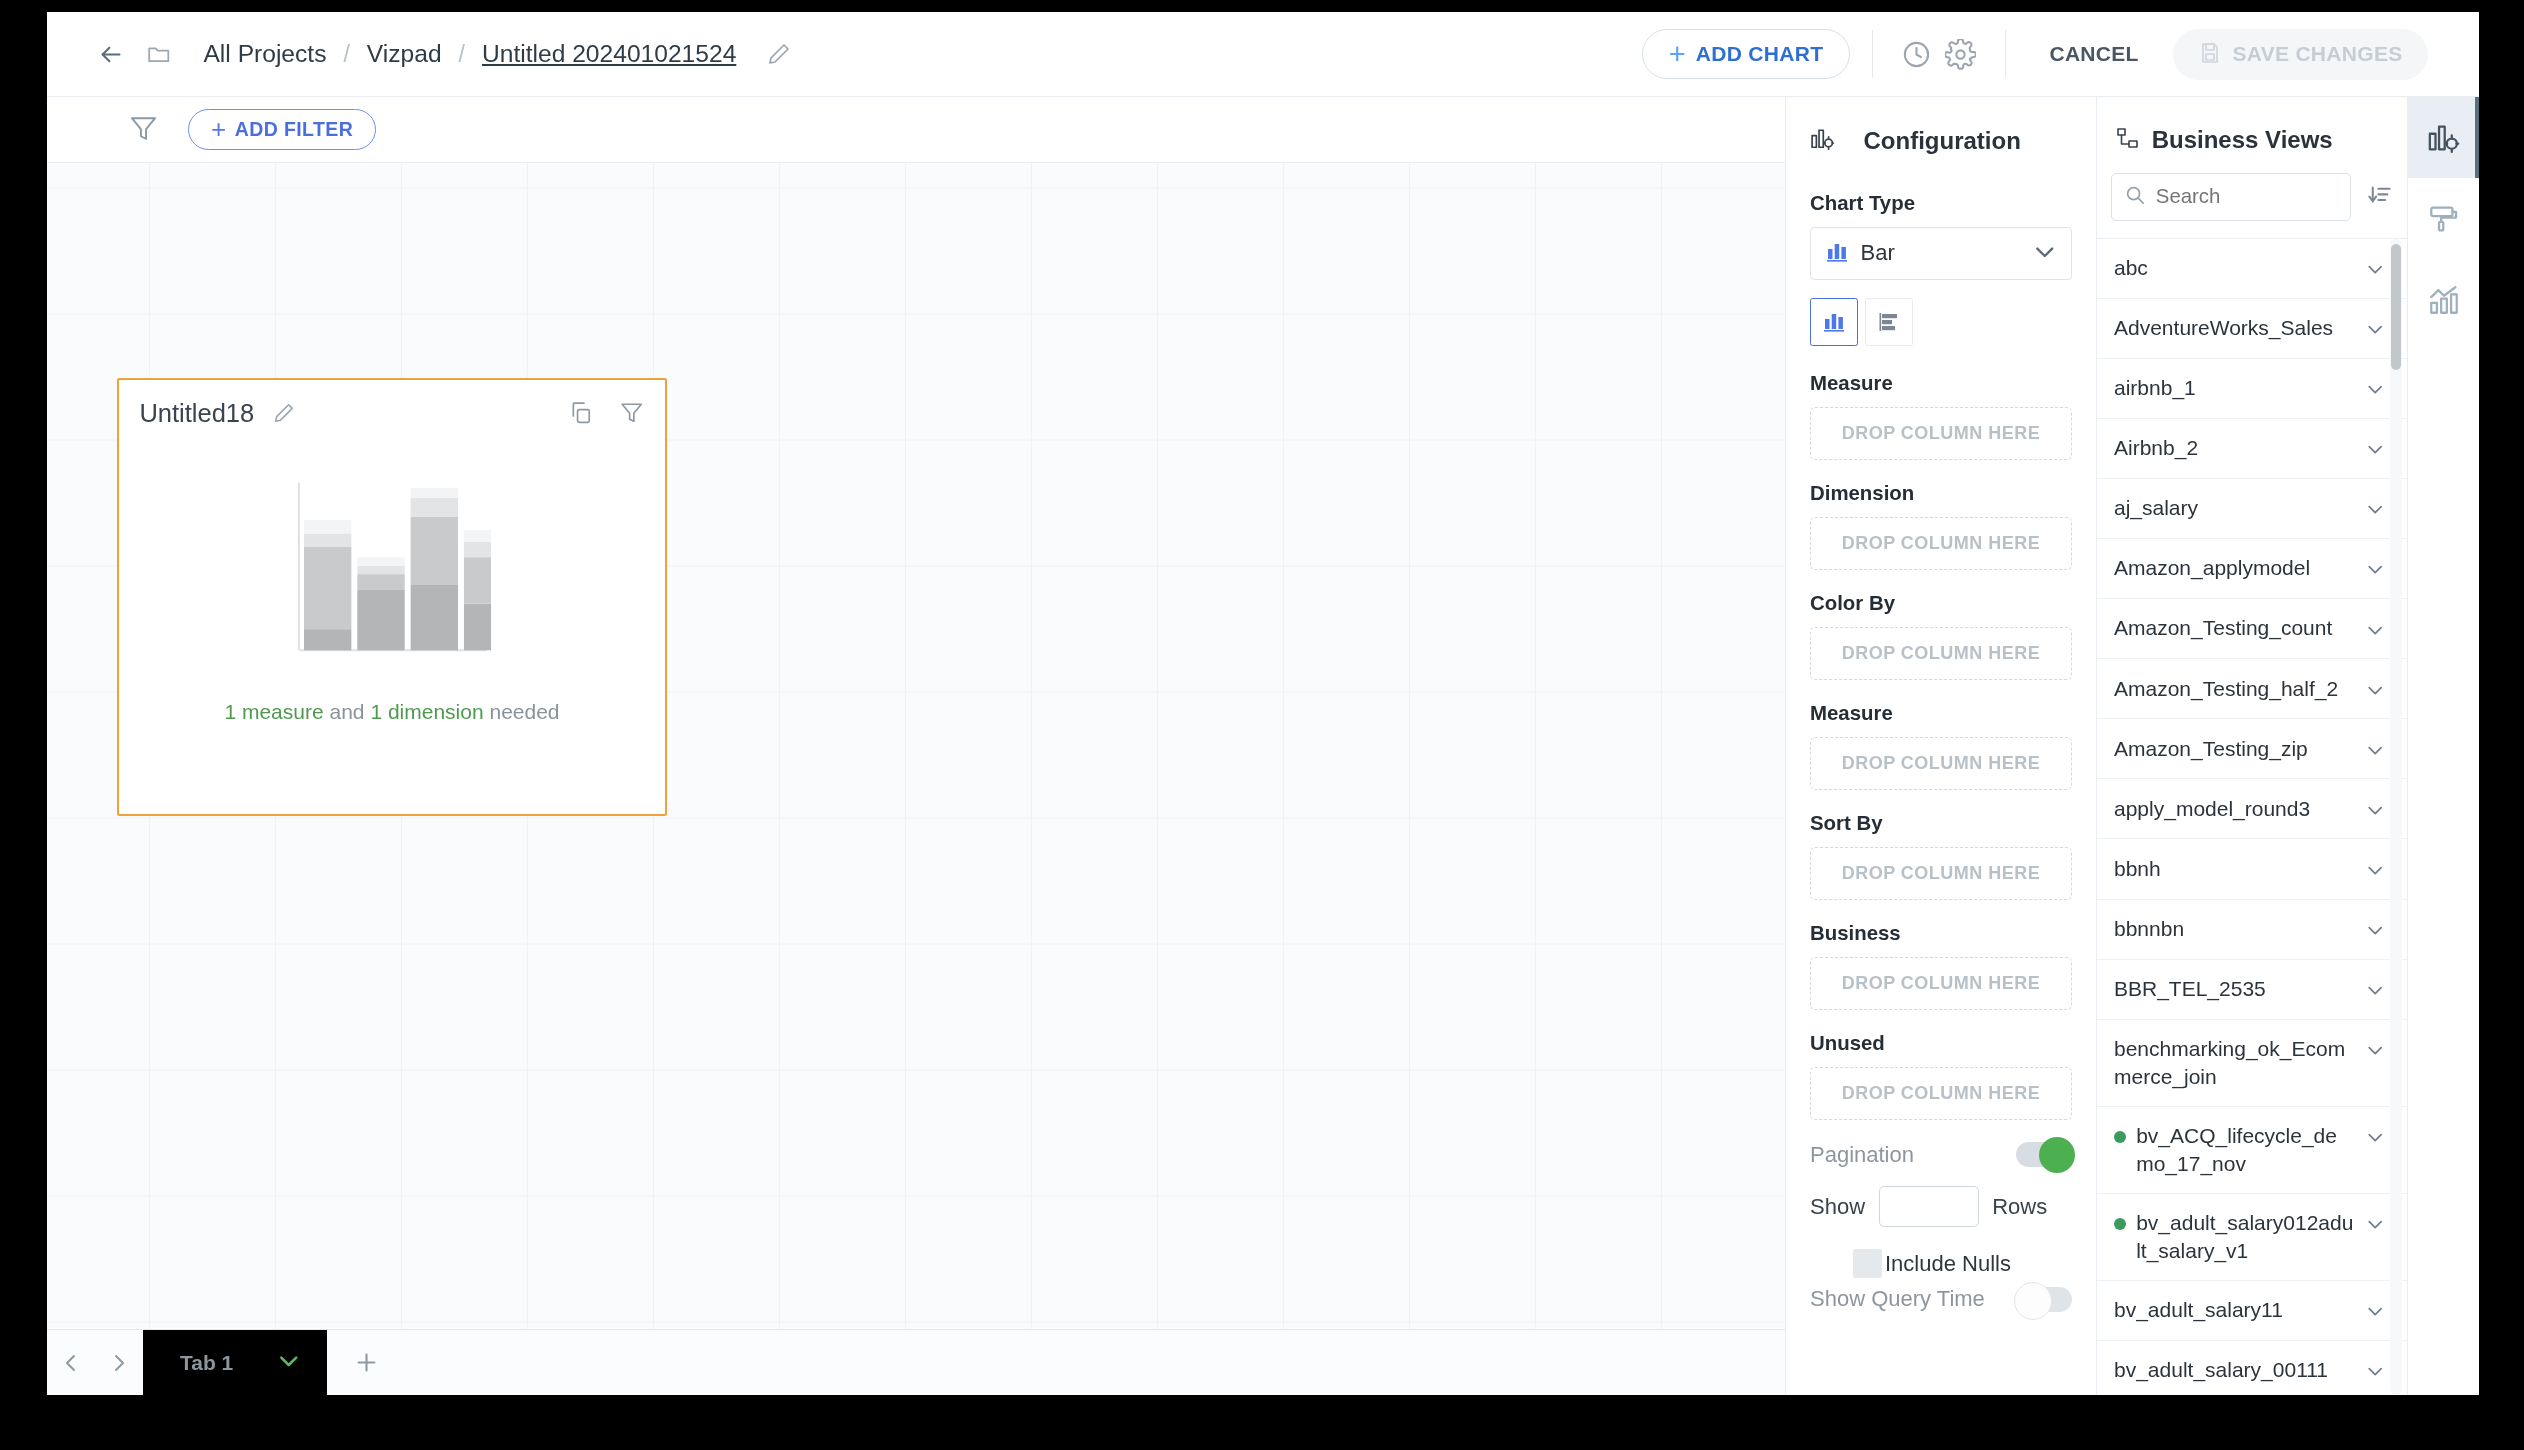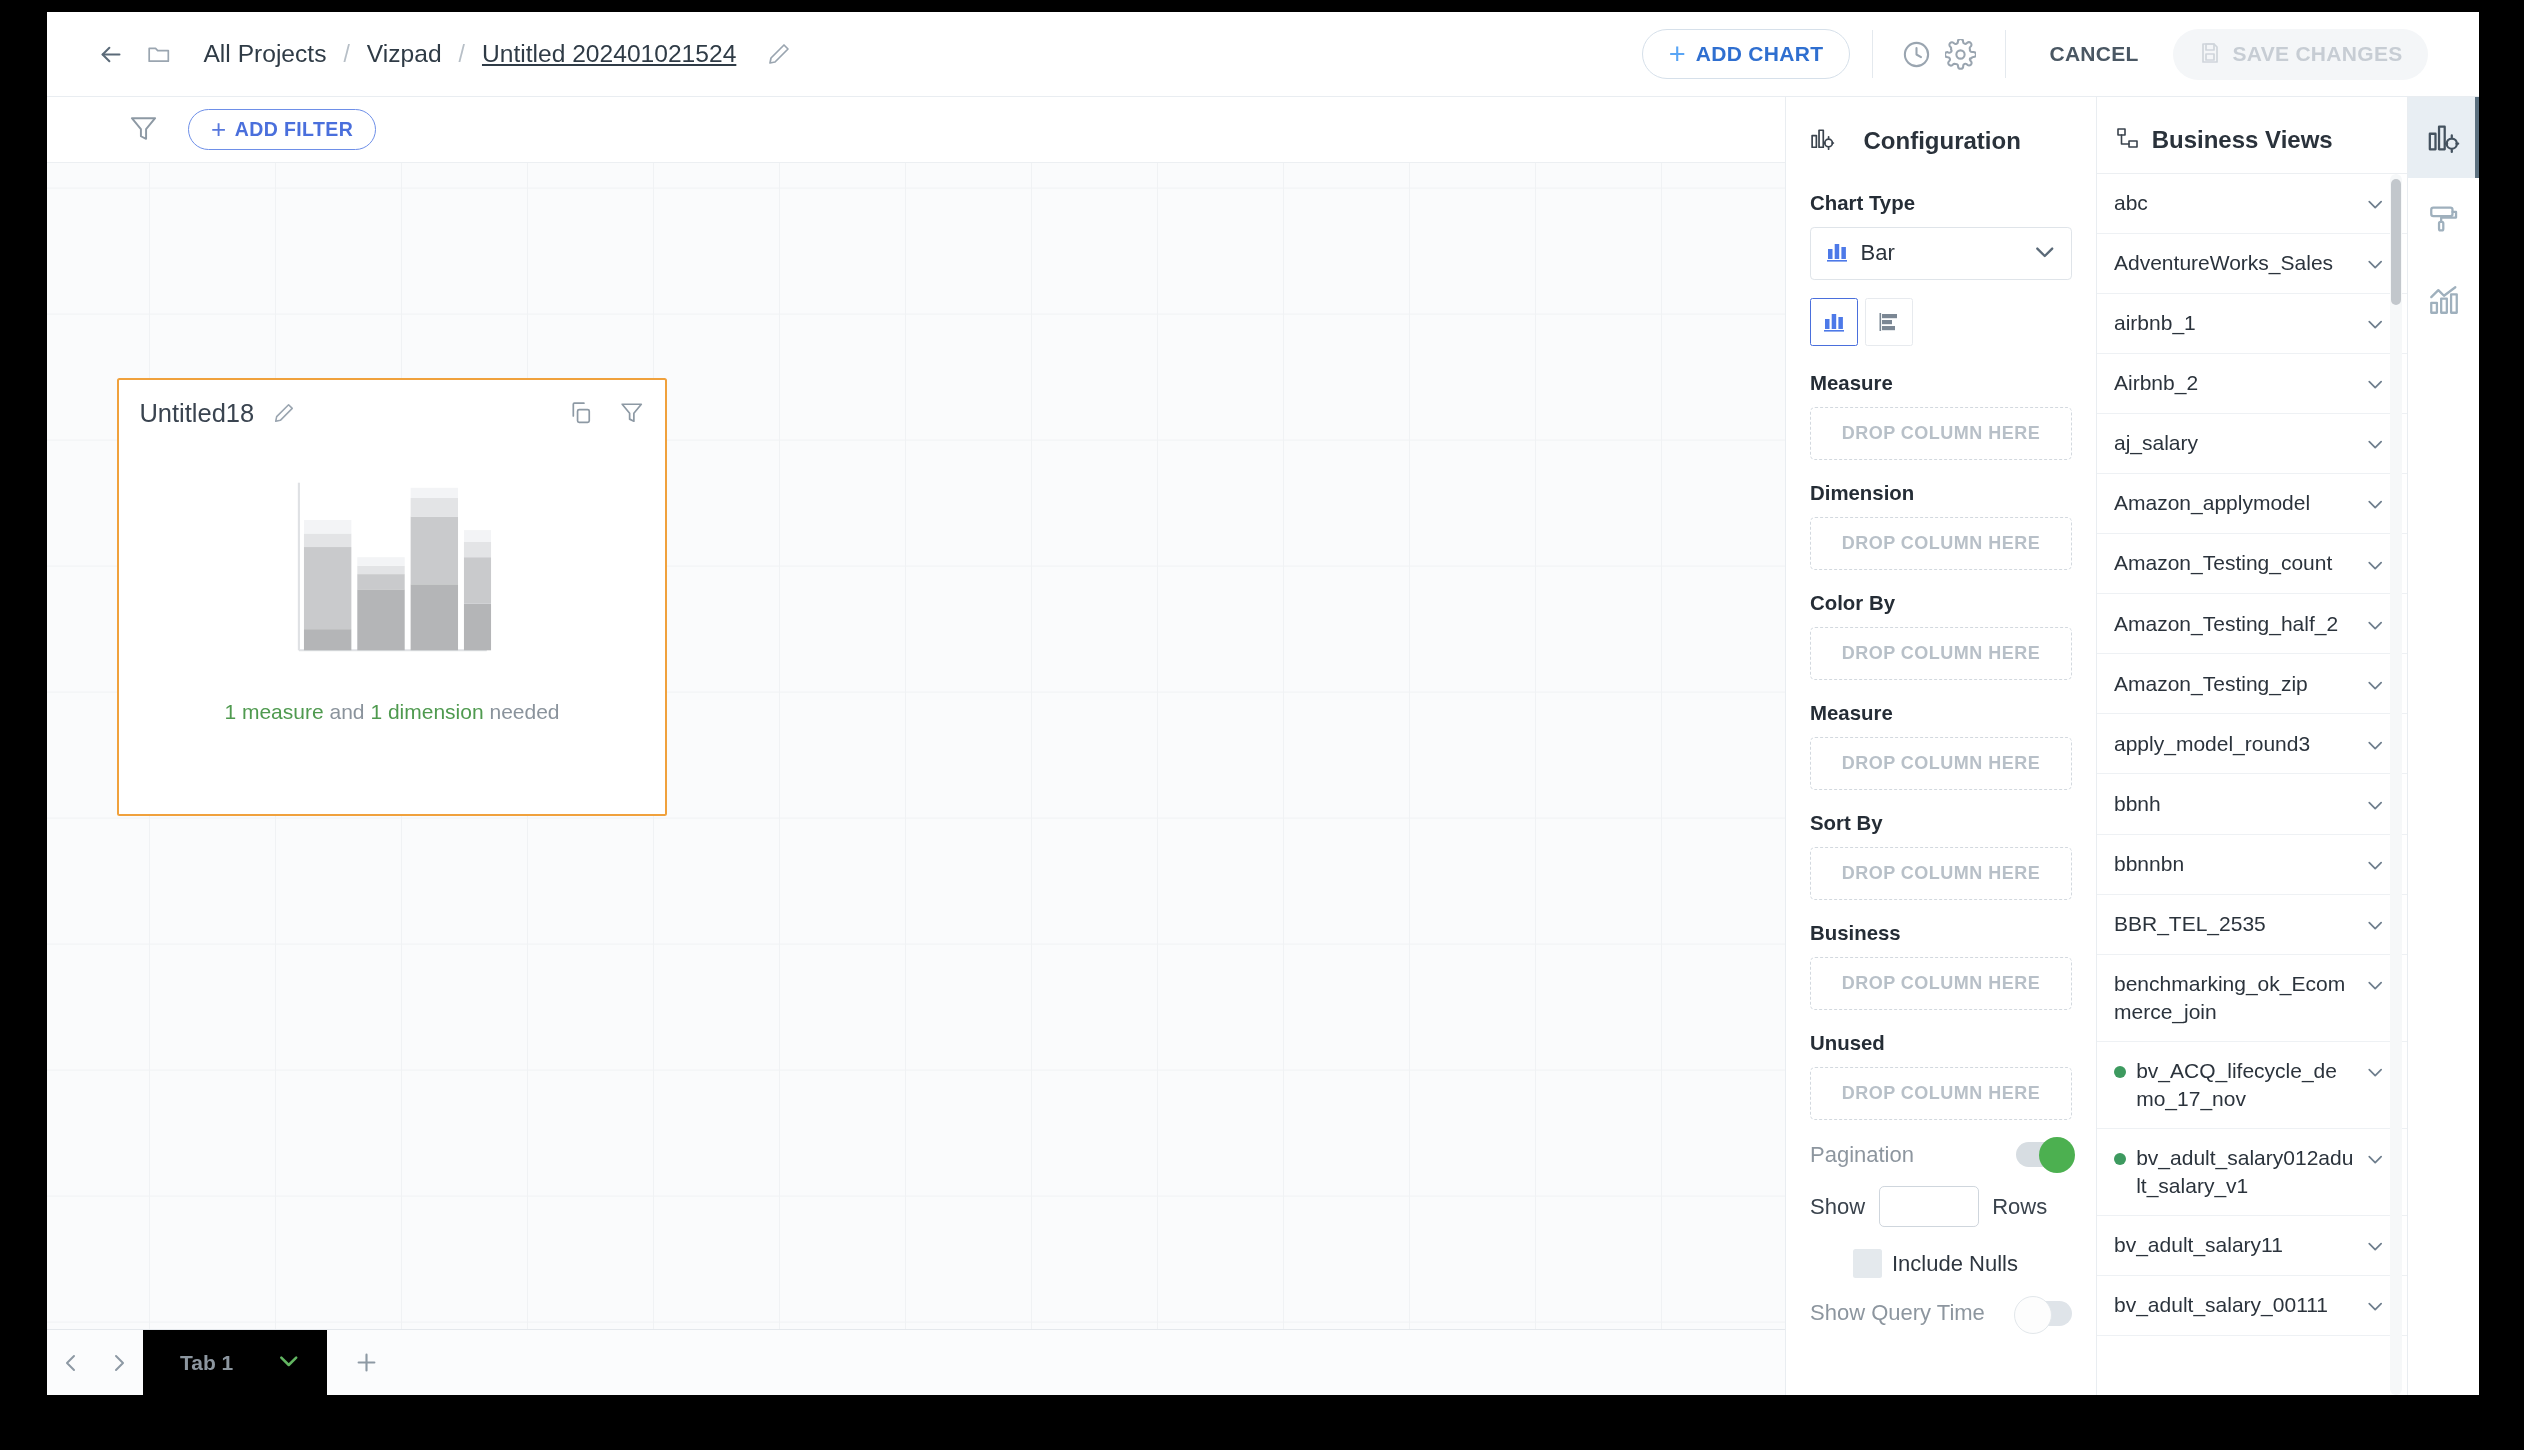--- a/index.html
+++ b/index.html
@@ -148,21 +148,21 @@
   .toggle.off::after {
     content:""; position:absolute; left:-2.5px; top:-5.1px; width: 36px; height: 36px;
     border-radius: 50%; background: #fdfdfd; border: 0.8px solid #e2e7eb;
   }
   .row-show { display: flex; align-items: center; gap: 13.6px; margin-bottom: 22px; }
   .row-show .lbl { font-size: 22px; color: #3a434d; }
   .rows-input {
     width: 100px; height: 41px; border: 0.8px solid #cfd6dd; border-radius: 5.1px;
     background: #fff; font-size: 20.4px; padding: 0 8.5px; font-family: inherit;
   }
-  .row-nulls { display: flex; align-items: center; gap: 10px; margin-bottom: 22px; padding-left: 43px; }
+  .row-nulls { display: flex; align-items: center; gap: 3px; margin-bottom: 8px; padding-left: 43px; }
   .chk { width: 29px; height: 29px; background: #e4e9ed; border-radius: 2.5px; cursor: pointer; }
   .row-nulls .lbl { font-size: 22px; color: #2e363f; }
   .row-qt { display: flex; align-items: center; }
   .row-qt .lbl { font-size: 22px; color: #8d969f; }
 
   
   .bv-panel {
     width: 311px; flex: 0 0 311px; background: #fff;
     display: flex; flex-direction: column; min-height: 0;
     border-right: 0.8px solid #e9edf1;
@@ -461,20 +461,40 @@
       <div class="bv-head">
         <span>
           <svg width="24" height="24" viewBox="0 0 24 24" fill="none" stroke="#3a434d" stroke-width="1.6" stroke-linecap="round" stroke-linejoin="round">
               <rect x="2" y="2" width="7" height="6"></rect>
               <rect x="13" y="14" width="8" height="6"></rect>
               <path d="M5.5 8v9h7.5"></path>
             </svg>
         </span>
         <span class="ttl">Business Views</span>
       </div>
+      <div class="bv-search-row">
+        <div class="bv-search">
+          <span>
+            <svg width="22" height="22" viewBox="0 0 24 24" fill="none" stroke="#97a1ab" stroke-width="1.9" stroke-linecap="round">
+                <circle cx="10.5" cy="10.5" r="6.5"></circle>
+                <line x1="15.5" y1="15.5" x2="21" y2="21"></line>
+              </svg>
+          </span>
+          <input type="text" placeholder="Search" style="">
+        </div>
+        <span>
+          <svg width="27" height="27" viewBox="0 0 24 24" fill="none" stroke="#7d8896" stroke-width="1.8" stroke-linecap="round">
+              <line x1="11" y1="6" x2="21" y2="6"></line>
+              <line x1="11" y1="11" x2="19" y2="11"></line>
+              <line x1="11" y1="16" x2="17" y2="16"></line>
+              <polyline points="3 13 6 17 9 13"></polyline>
+              <line x1="6" y1="5" x2="6" y2="17"></line>
+            </svg>
+        </span>
+      </div>
 
       <div class="bv-list">
         <div class="bv-item">
           <span class="bv-name">abc</span>
           <span class="bv-chev"><svg width="20.4" height="20.4" viewBox="0 0 24 24" fill="none" stroke="#6d7d8c" stroke-width="2" stroke-linecap="round" stroke-linejoin="round">
                 <polyline points="5 9 12 16 19 9"></polyline>
               </svg></span>
         </div>
         <div class="bv-item">
           <span class="bv-name">AdventureWorks_Sales</span>

